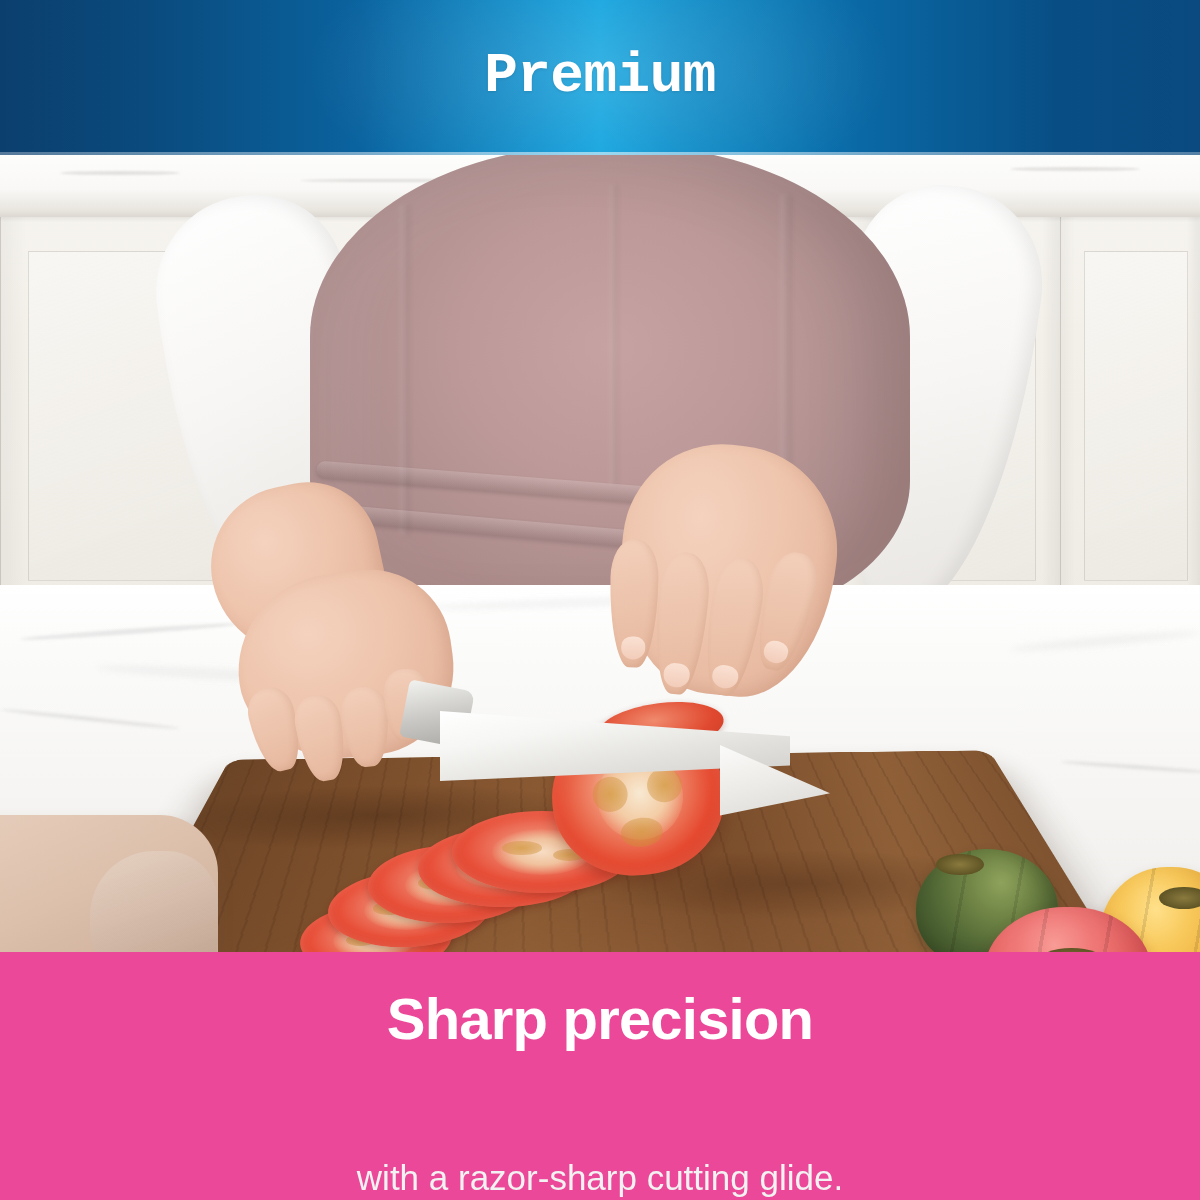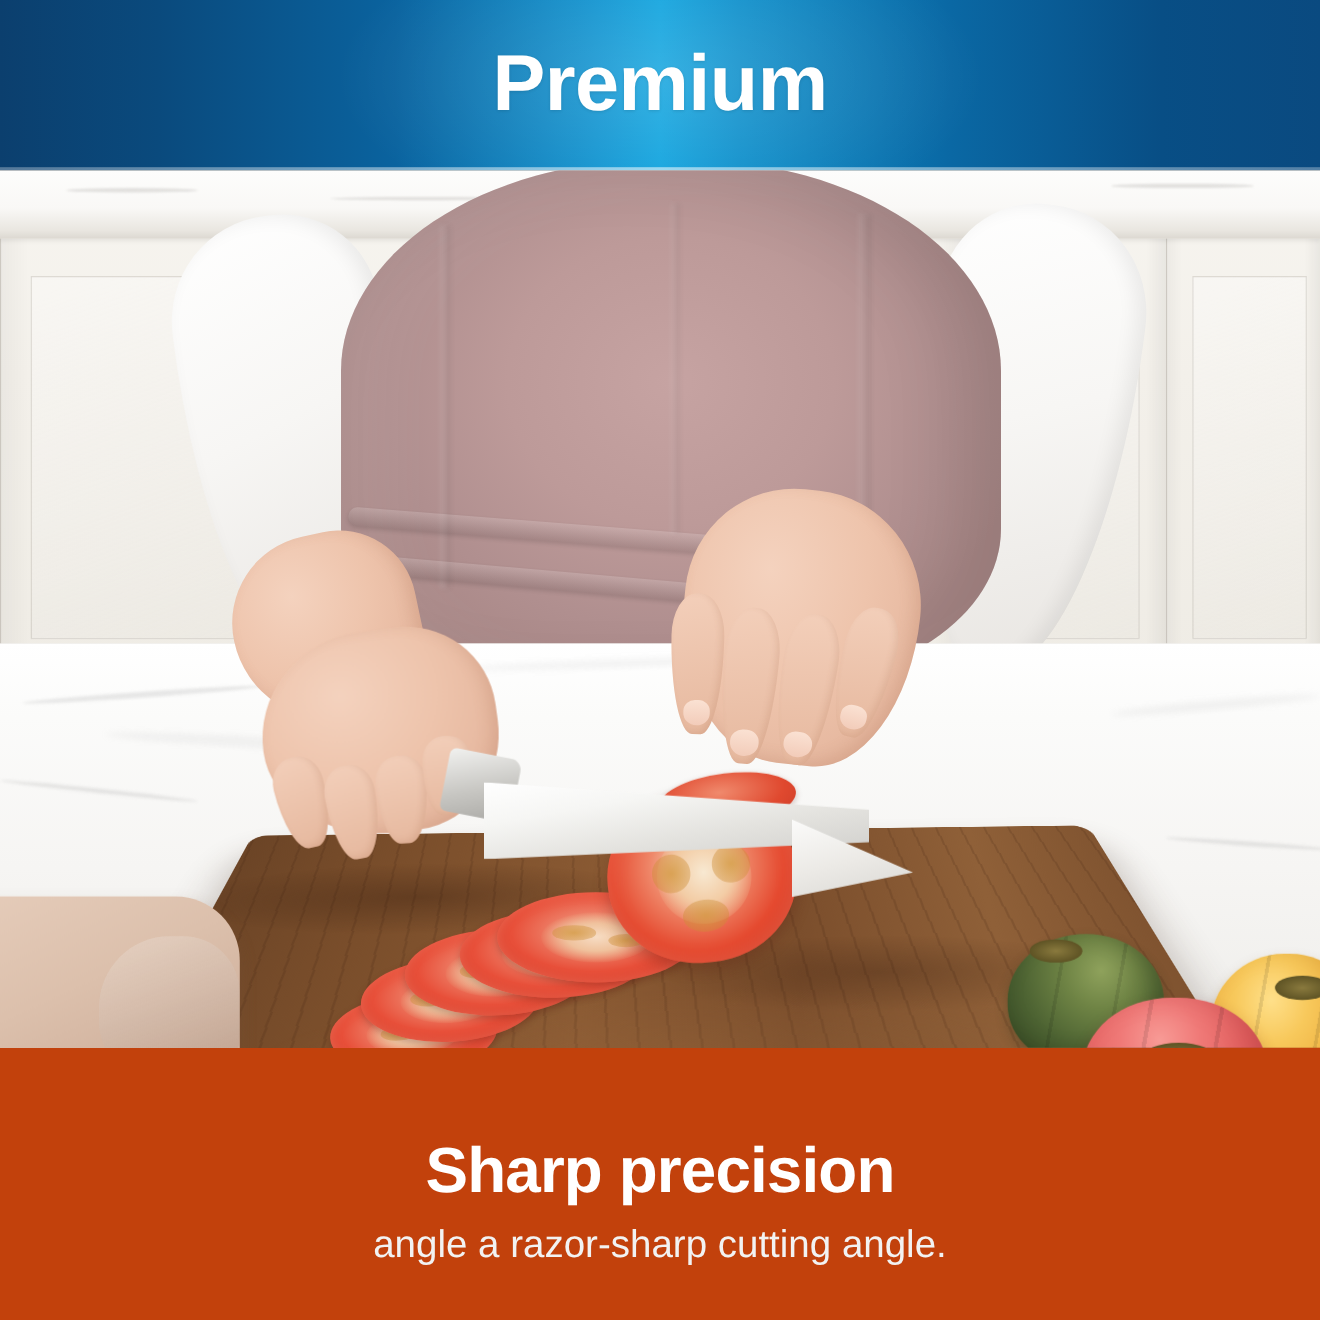--- a/index.html
+++ b/index.html
@@ -35,24 +35,25 @@
   .banner-sheen {
     position:absolute; left:0; top:0; width:100%; height:100%;
     background:radial-gradient(ellipse 420px 200px at 50% 45%,
         rgba(255,255,255,.16) 0%, rgba(255,255,255,0) 70%);
     pointer-events:none;
   }
   .banner-title {
     position:absolute; left:0; top:0; width:100%; height:100%;
     display:flex; align-items:center; justify-content:center;
     color:#ffffff;
-    font-size:72px; font-weight:700; letter-spacing:-0.5px;
+    font-size:56px; font-weight:700; letter-spacing:-0.5px;
     line-height:1;
     text-shadow:0 1px 3px rgba(0,0,0,.12);
     padding-bottom:4px;
+    font-family:Liberation Mono, monospace;
   }
   .banner-edge {
     position:absolute; left:0; bottom:0; width:100%; height:3px;
     background:linear-gradient(90deg, rgba(255,255,255,.30), rgba(255,255,255,.55), rgba(255,255,255,.30));
   }
 
   
   .photo {
     position:absolute; left:0; top:155px;
     width:1200px; height:797px;
@@ -342,23 +343,23 @@
     position:absolute;
     background:linear-gradient(160deg, rgba(255,255,255,.22), rgba(0,0,0,.06));
     border-radius:50% 40% 30% 40%;
     filter:blur(.6px);
   }
 
   
   .caption {
     position:absolute; left:0; top:952px;
     width:1200px; height:248px;
-    background:#c2410c;
+    background:#ec4899;
     display:flex; flex-direction:column;
-    align-items:center; justify-content:center;
+    align-items:center; justify-content:space-between;
     padding-top:36px;
   }
   .caption-title {
     color:#ffffff;
     font-size:58px; font-weight:700;
     letter-spacing:-0.8px;
     line-height:1.08;
   }
   .caption-sub {
     color:#f2f2f2;
@@ -502,17 +503,17 @@
     <div class="napkin">
       <div class="napkin-fold" style="left:134px; top:36px;  width:128px; height:130px;"></div>
 
     </div>
 
   </div>
 
   <div class="caption">
     <div class="caption-title">Sharp precision</div>
     <div class="caption-sub">
-      <span>angle a razor-sharp cutting angle.</span>
+      <span>with a razor-sharp cutting glide.</span>
     </div>
   </div>
 
 </div>
 
 </body></html>

